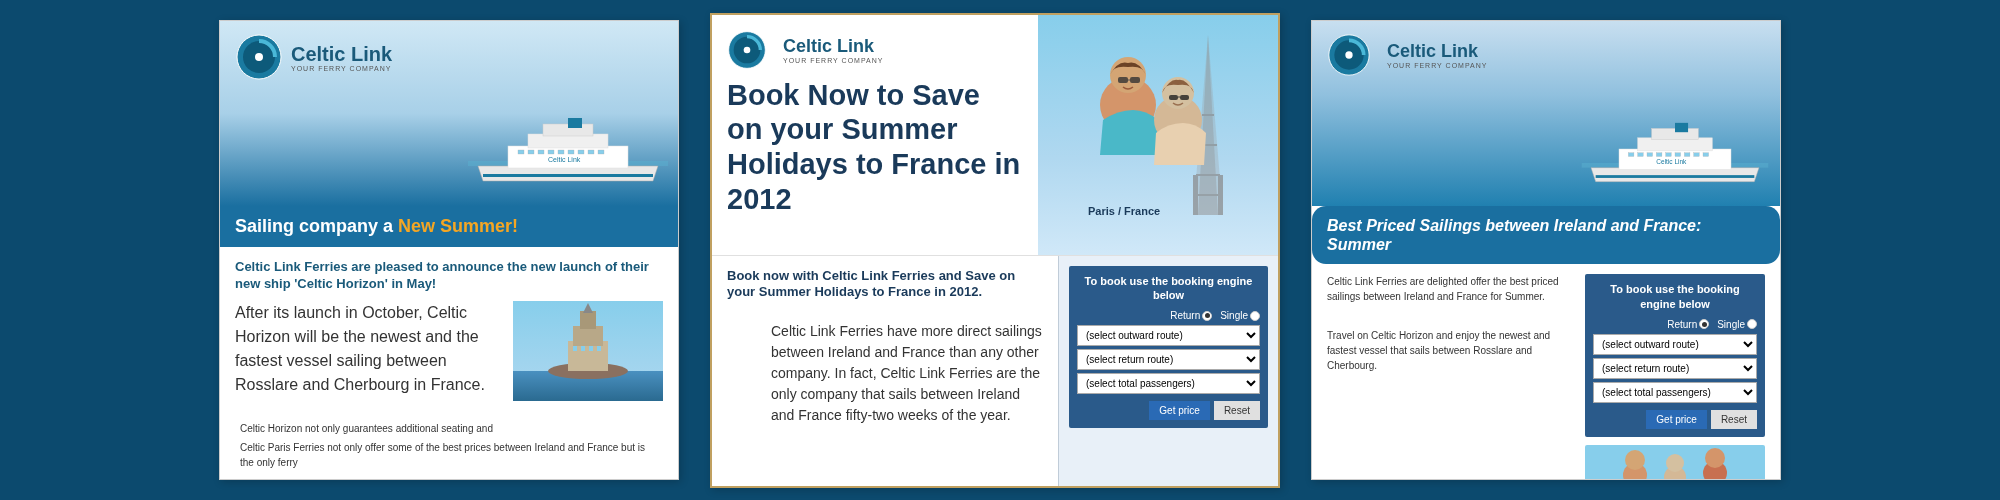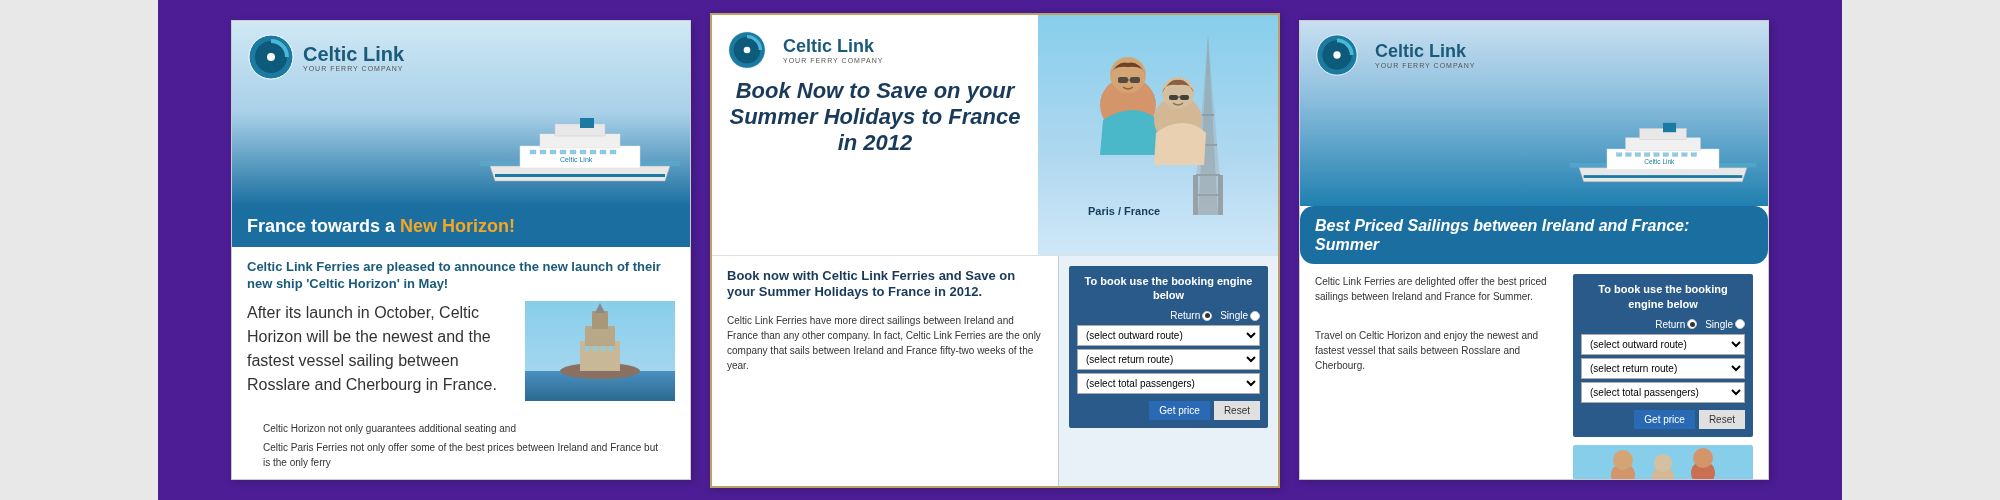--- a/index.html
+++ b/index.html
@@ -12,24 +12,24 @@
       display: flex;
       align-items: center;
       justify-content: center;
       gap: 0px;
     }
 
     .page-container {
       display: flex;
       align-items: center;
       justify-content: center;
-      width: 1684px;
+      width: 2000px;
       height: 500px;
-      background: #4c1d95;
-      gap: 4px;
+      background: #0c4a6e;
+      gap: 16px;
       padding: 20px;
     }
 
     
     .card {
       background: #fff;
       border: 1px solid #ccc;
       overflow: hidden;
       box-shadow: 2px 2px 8px rgba(0,0,0,0.2);
     }
@@ -120,21 +120,21 @@
       flex: 1;
     }
 
     .mont-saint-michel {
       width: 150px;
       height: 100px;
       flex-shrink: 0;
     }
 
     .card-left .footer-text {
-      padding: 8px 31px;
+      padding: 8px 20px;
       font-size: 10px;
       color: #333;
       line-height: 1.5;
     }
 
     
     .card-center {
       width: 570px;
       height: 475px;
       margin-right: 15px;
@@ -151,26 +151,24 @@
       padding: 15px;
       display: flex;
       flex-direction: column;
     }
 
     .card-center .logo-area {
       margin-bottom: 8px;
     }
 
     .card-center .main-headline {
-      font-size: 22px;
+      font-size: 29px;
       font-weight: bold;
       color: #1a3a5a;
       line-height: 1.2;
-      font-style: italic;
-      text-align: center;
     }
 
     .card-center .hero-image {
       width: 240px;
       height: 240px;
       flex-shrink: 0;
       position: relative;
       overflow: hidden;
     }
 
@@ -183,28 +181,29 @@
 
     .card-center .bottom-left {
       flex: 1;
       padding: 12px 15px;
     }
 
     .card-center .bottom-left .sub-headline {
       font-size: 13px;
       font-weight: bold;
       color: #1a3a5a;
-      margin-bottom: 12px;
+      margin-bottom: 20px;
       line-height: 1.3;
     }
 
     .card-center .bottom-left .body-text {
-      font-size: 10px;
+      font-size: 14px;
       color: #333;
       line-height: 1.5;
+      margin-left: 44px;
     }
 
     .card-center .bottom-right {
       width: 220px;
       padding: 10px;
       background: #e8f0f8;
       border-left: 1px solid #c0ccd8;
       flex-shrink: 0;
     }
 
@@ -392,21 +391,21 @@
         <rect x="100" y="2" width="14" height="10" fill="#1a7aa0"></rect>
 
         <rect x="15" y="58" width="170" height="3" fill="#1a7aa0"></rect>
 
         <text x="80" y="46" font-size="7" fill="#1a7aa0" font-family="Arial">Celtic Link</text>
       </svg>
     </div>
 
     <div class="blue-banner">
       <span class="banner-text">
-        <span>France towards a </span><span class="highlight">New Horizon!</span>
+        <span>Sailing company a </span><span class="highlight">New Summer!</span>
       </span>
     </div>
 
     <div class="body-content">
       <p class="headline">Celtic Link Ferries are pleased to announce the new launch of their new ship 'Celtic Horizon' in May!</p>
       <div class="body-row">
         <p class="body-text">After its launch in October, Celtic Horizon will be the newest and the fastest vessel sailing between Rosslare and Cherbourg in France.</p>
 
         <svg class="mont-saint-michel" viewBox="0 0 150 100">
           <defs>

